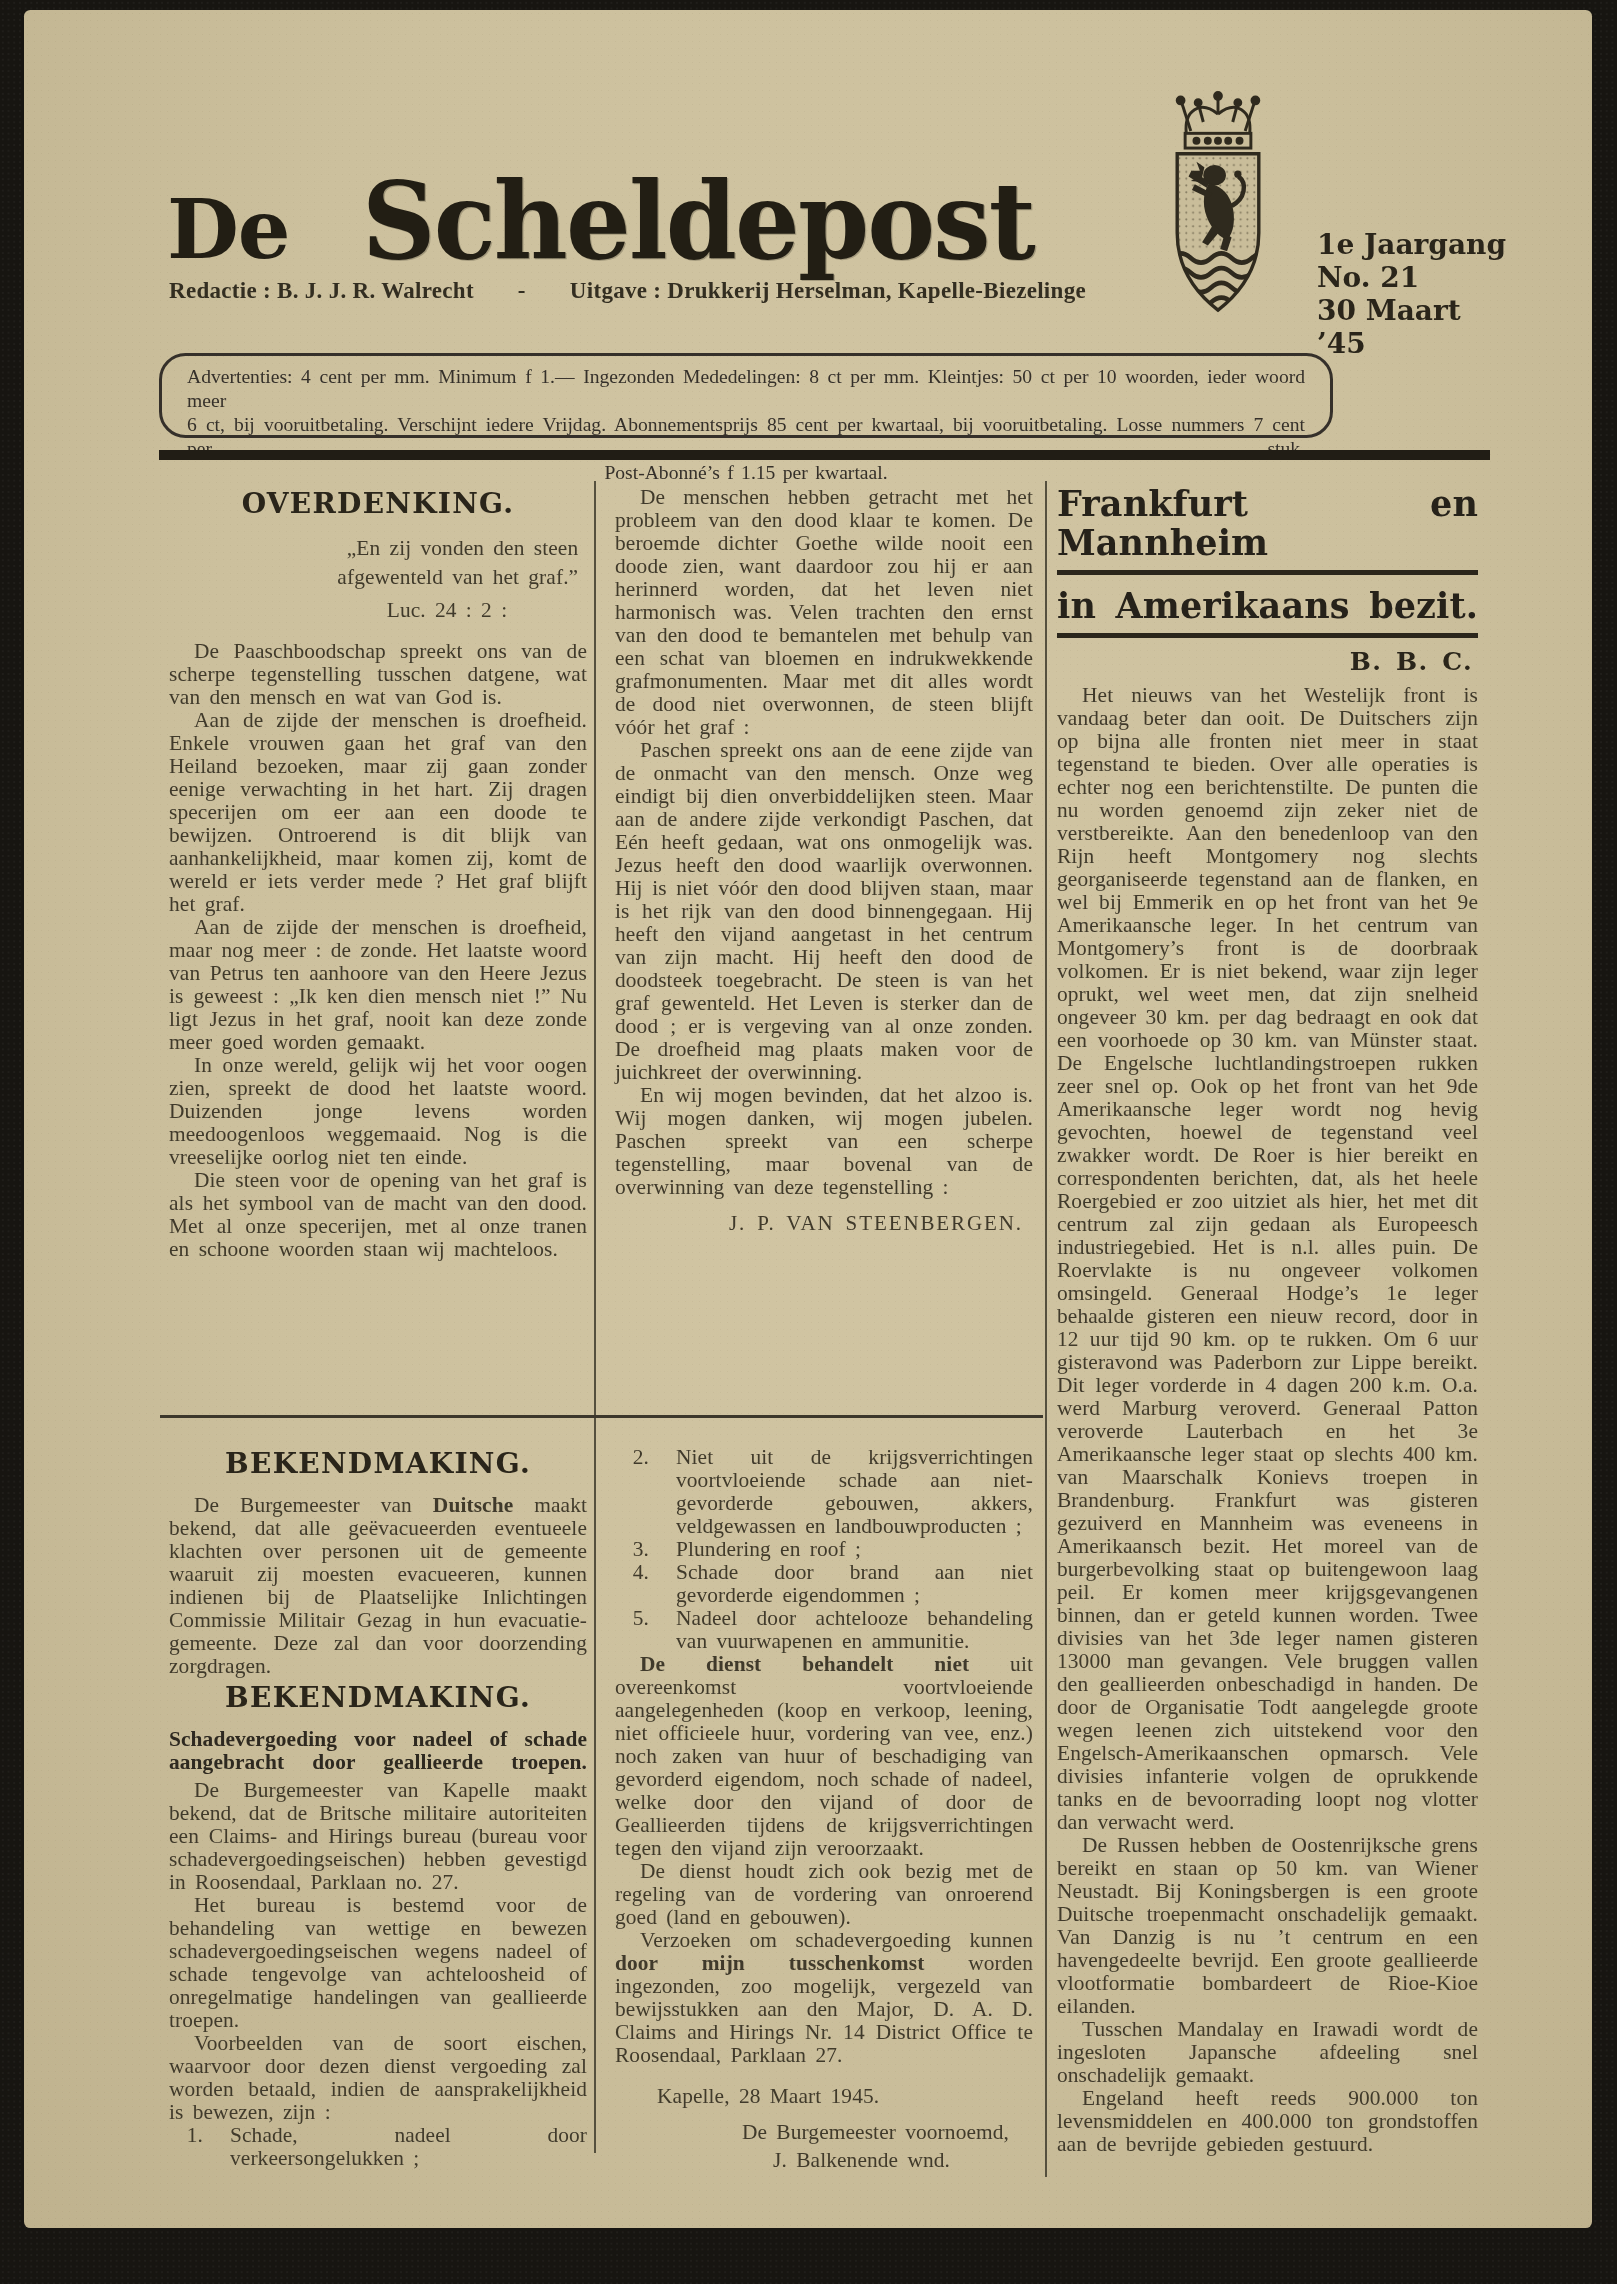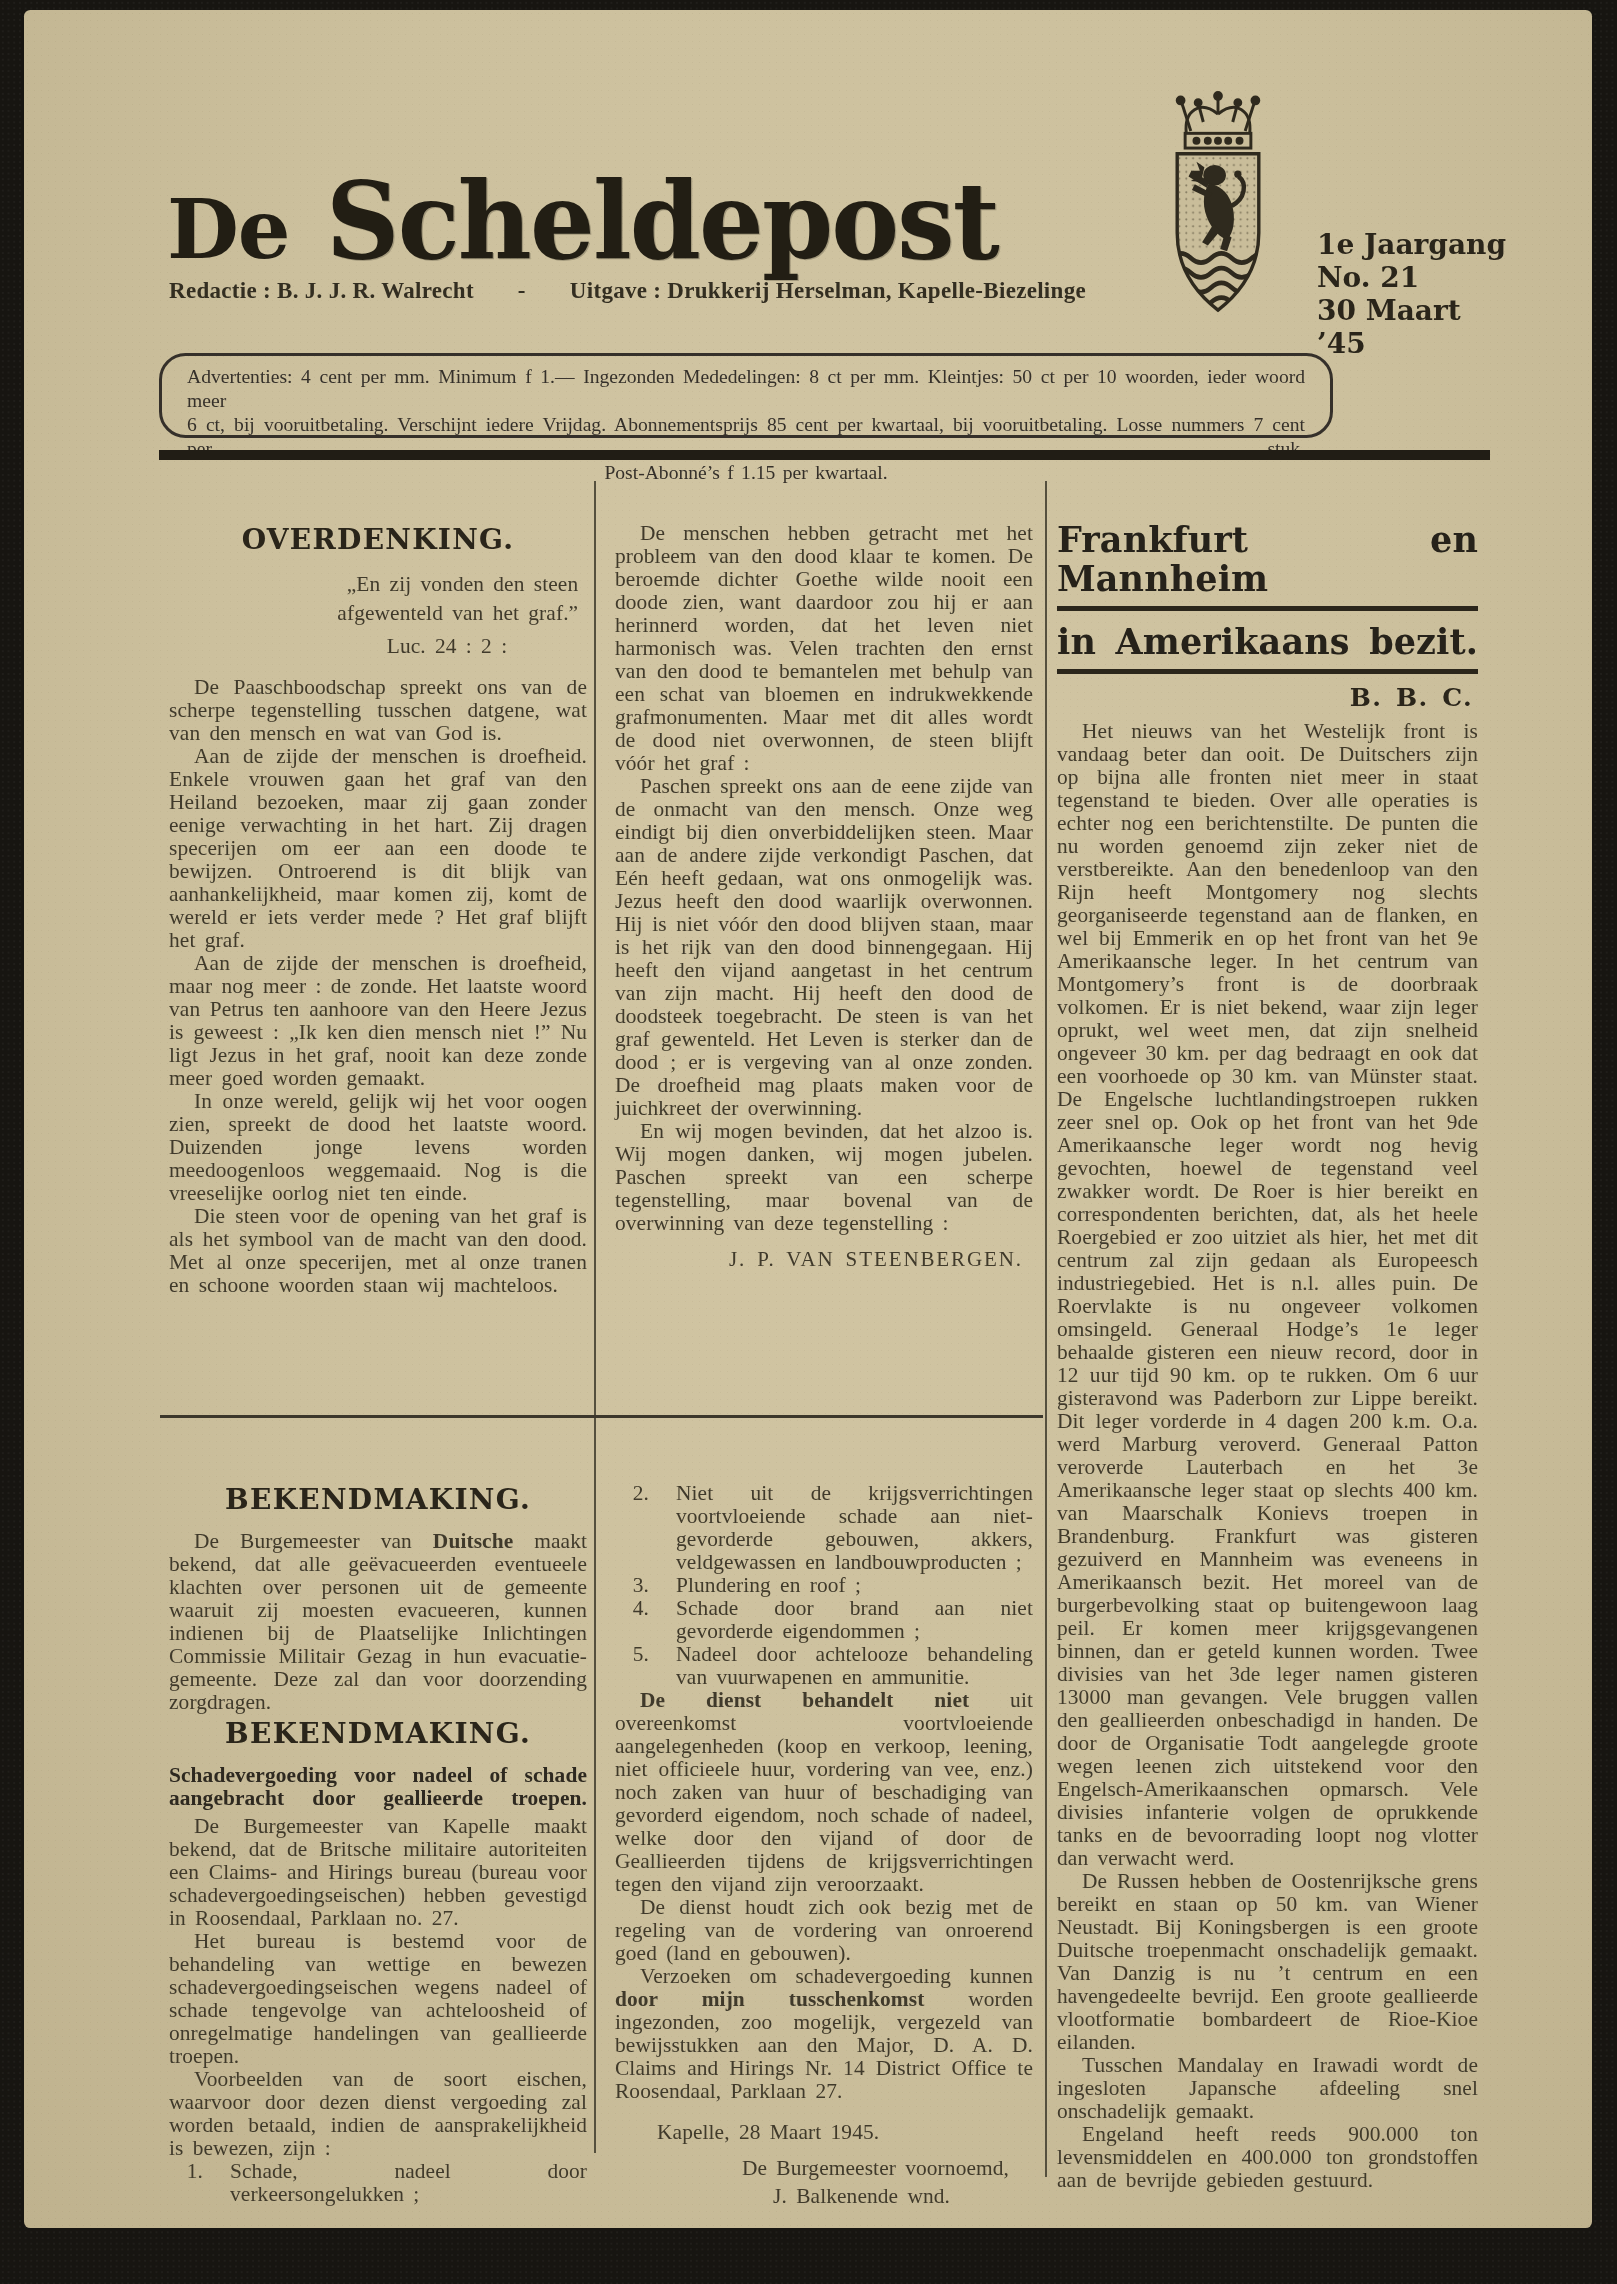--- a/index.html
+++ b/index.html
@@ -14,21 +14,21 @@
     position:absolute;left:24px;top:10px;width:1568px;height:2218px;
     background:radial-gradient(ellipse at 50% 38%, #d3c7a5 0%, #ccc09d 55%, #bfb28e 100%);
     border-radius:6.3px;
   }
   .paper::after{
     content:"";position:absolute;inset:0;border-radius:6.3px;
     background-image:radial-gradient(rgba(90,75,40,0.06) 0.6px, transparent 0.6px);
     background-size:7px 7px;pointer-events:none;
   }
   
-  .masthead-row{position:absolute;left:167px;top:158px;width:946px;display:flex;align-items:baseline;}
+  .masthead-row{position:absolute;left:167px;top:158px;width:946px;display:flex;align-items:baseline;gap:36px;}
   .mh-de{
     font-family:"DejaVu Serif",serif;font-weight:bold;font-size:83px;color:#221e14;
     letter-spacing:-1.3px;margin-right:37px;
   }
   .mh-title{
     font-family:"DejaVu Serif",serif;font-weight:bold;font-size:106px;color:#221e14;
     letter-spacing:-1.9px;display:inline-block;transform:scaleX(0.96);transform-origin:left bottom;
     text-shadow:1.3px 1.3px 0 rgba(34,30,20,0.25);
   }
   .mh-sub{
@@ -46,21 +46,20 @@
     border:3.2px solid #35302a;border-radius:26.5px;box-sizing:border-box;
     padding:8.8px 25px 0 25px;color:#35302a;font-size:19.6px;line-height:24px;word-spacing:2.5px;
   }
   .notice-box .jline{text-align:justify;text-align-last:justify;}
   .notice-box .cline{text-align:center;}
   .thick-bar{position:absolute;left:159px;top:450px;width:1331px;height:10px;background:#211d15;}
   
   .col{
     position:absolute;color:#403a2b;font-size:21.4px;line-height:23px;word-spacing:3.8px;
     letter-spacing:0.1px;
-    margin-top:36px;
   }
   #col1a{left:169px;top:484px;width:418px;}
   #col1b{left:169px;top:1444px;width:418px;}
   #col2a{left:615px;top:486px;width:418px;}
   #col2b{left:615px;top:1446px;width:418px;}
   #col3 {left:1057px;top:484px;width:421px;}
   .vrule{position:absolute;width:1.9px;background:#55503e;}
   #vrule1{left:594px;top:481px;height:1672px;}
   #vrule2{left:1045px;top:481px;height:1696px;}
   .hrule-mid{position:absolute;left:160px;top:1415px;width:883px;height:2.5px;background:#3c372b;}

